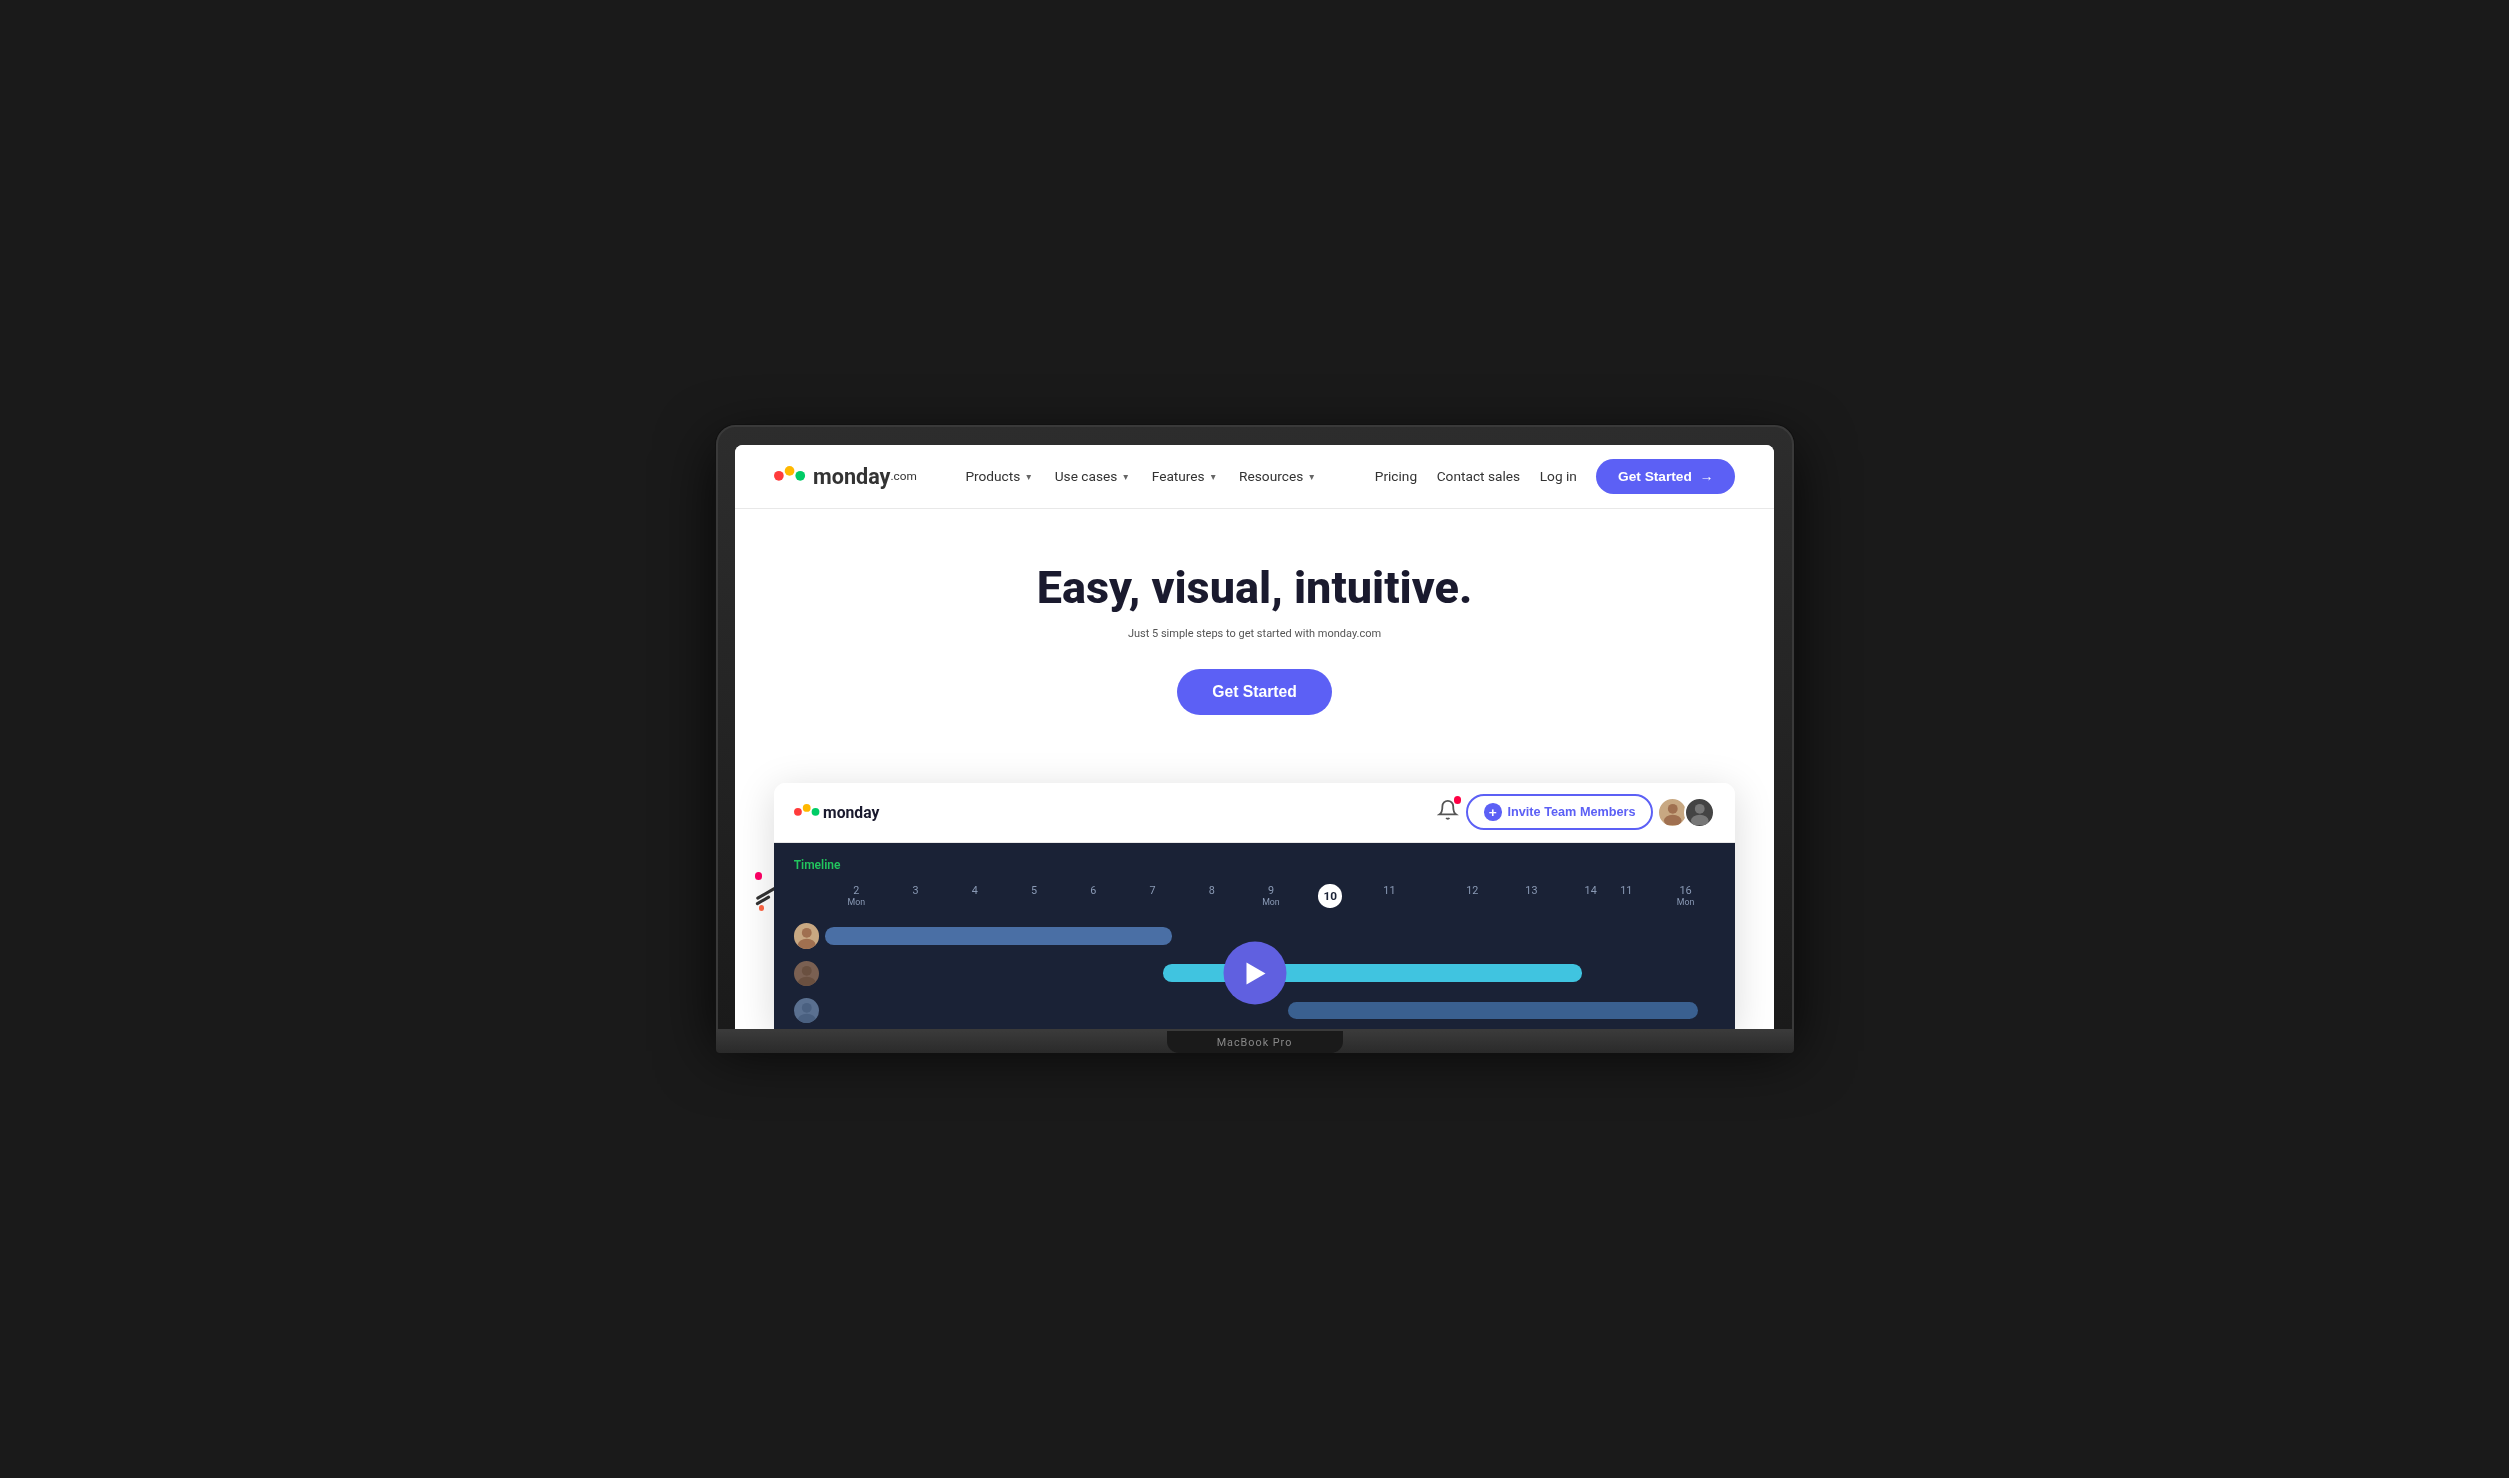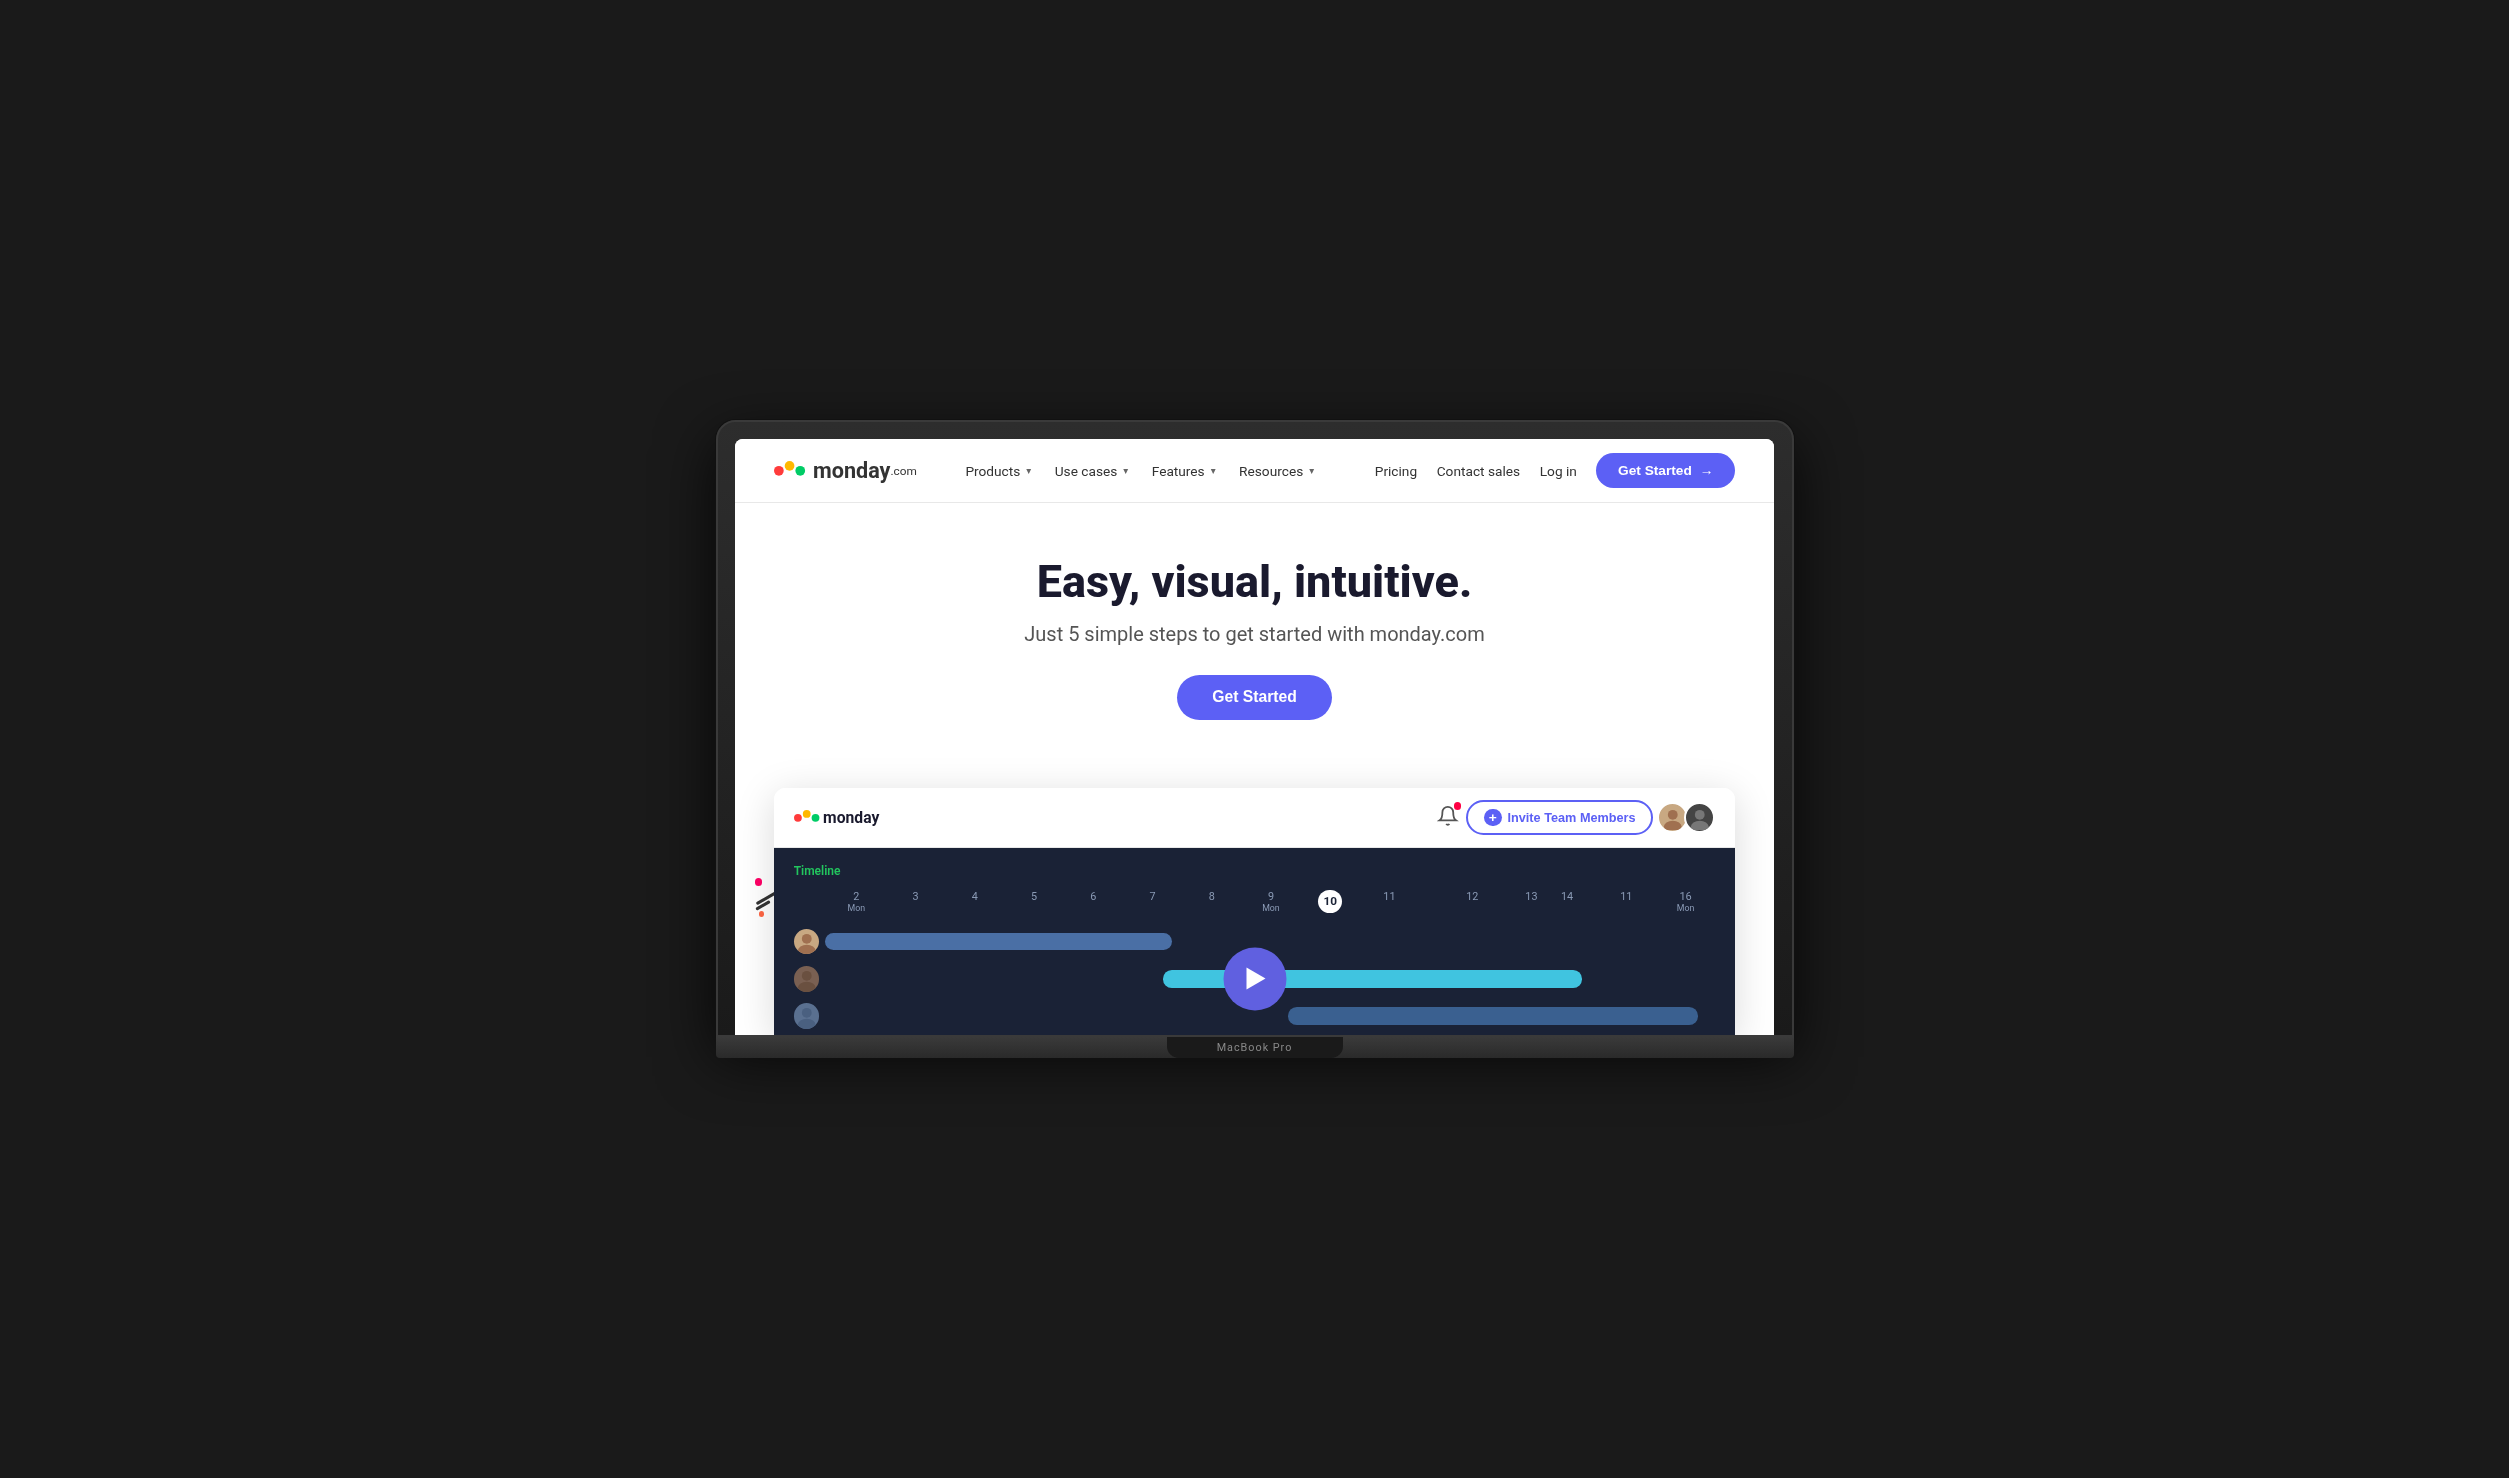--- a/index.html
+++ b/index.html
@@ -166,21 +166,21 @@
 
     .hero-title {
       font-size: 45px;
       font-weight: 800;
       color: #1a1a2e;
       margin-bottom: 15px;
       line-height: 1.1;
     }
 
     .hero-subtitle {
-      font-size: 20px;
+      font-size: 11px;
       color: #555;
       margin-bottom: 29px;
     }
 
     .hero-cta {
       background: #5c60f5;
       color: #fff;
       border: none;
       padding: 13.7px 35px;
       border-radius: 29px;
@@ -527,21 +527,21 @@
                   <div style="flex:1; text-align:center;">
                     <div style="color:#8a9ab5; font-size:10.8px;">11</div>
                   </div>
                   <div style="flex:1; text-align:right;">
                     <div style="color:#8a9ab5; font-size:10.8px;">12</div>
                   </div>
                   <div style="flex:1; text-align:right;">
                     <div style="color:#8a9ab5; font-size:10.8px;">13</div>
                   </div>
                   <div style="flex:1; text-align:center;">
-                    <div style="color:#8a9ab5; font-size:10.8px;">14</div>
+                    <div style="color:#8a9ab5; font-size:10.8px;text-align:right;">14</div>
                   </div>
                   <div style="flex:1; text-align:center;">
                     <div style="color:#8a9ab5; font-size:10.8px;">11</div>
                   </div>
                   <div style="flex:1; text-align:center;">
                     <div style="color:#8a9ab5; font-size:11px;">16</div>
                     <div style="color:#8a9ab5; font-size:8.8px;">Mon</div>
                   </div>
                 </div>
               </div>

